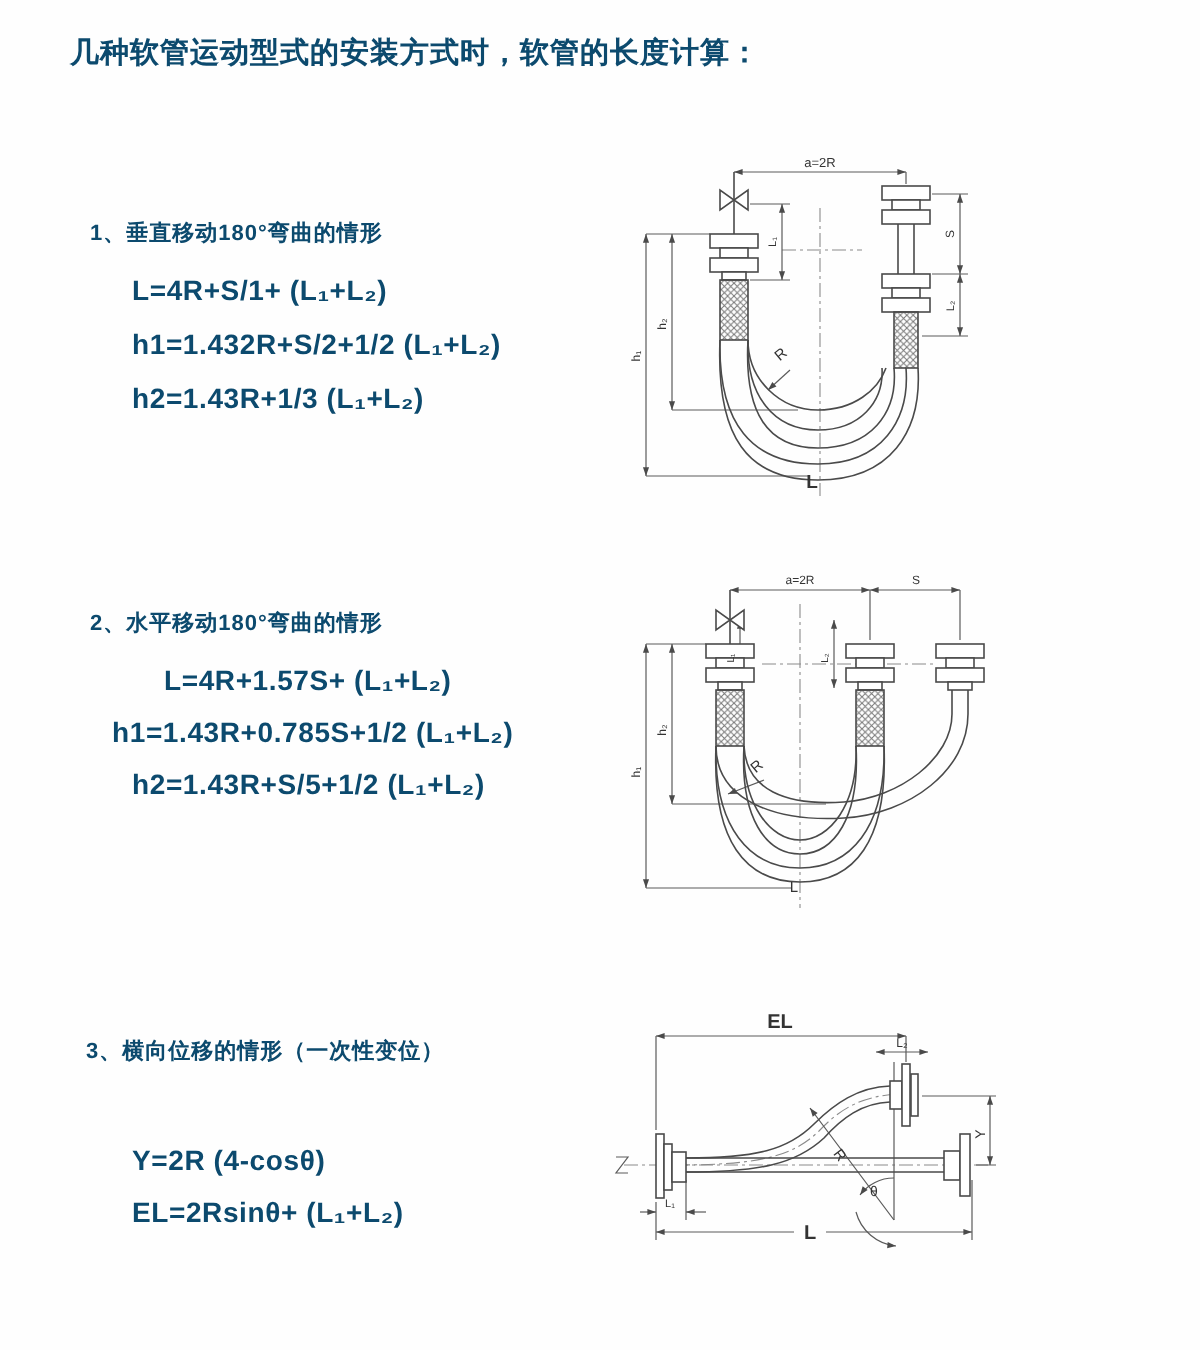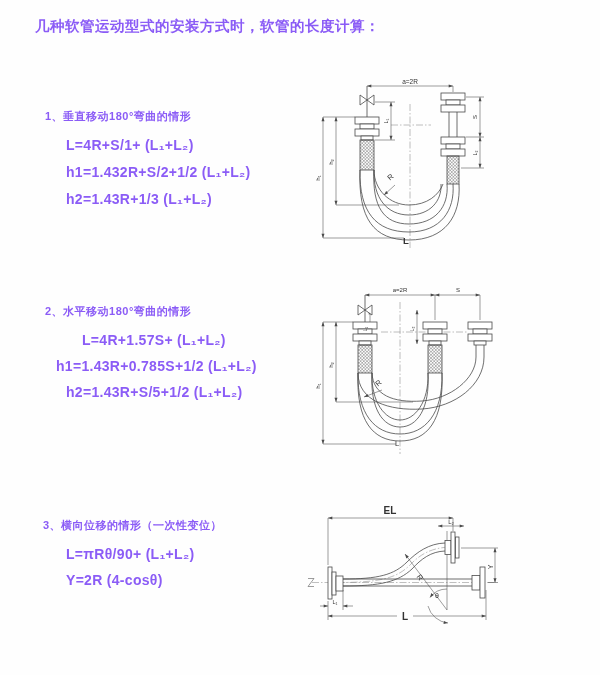--- a/index.html
+++ b/index.html
@@ -1,18 +1,18 @@
 <!DOCTYPE html>
 <html><head>
 <meta charset="utf-8">
 <style>
   html,body{margin:0;padding:0;background:#fff;}
   .page{
     position:relative;width:600px;height:675px;background:#fefefe;overflow:hidden;
-    font-family:"Liberation Sans","DejaVu Sans",sans-serif;color:#8b5cf6;
+    font-family:"Liberation Sans","DejaVu Sans",sans-serif;color:#0c4a6e;
   }
   .title{position:absolute;left:35px;top:17px;font-size:14.5px;font-weight:700;letter-spacing:.5px;}
   .sec-heading{position:absolute;font-size:11px;font-weight:700;letter-spacing:.5px;}
   .formula{position:absolute;font-size:14px;font-weight:700;letter-spacing:.3px;}
   svg{position:absolute;}
   svg text{font-family:"Liberation Sans","DejaVu Sans",sans-serif;fill:#333;}
   .draw{stroke:#4a4a4a;stroke-width:.8;fill:none;}
   .fill{stroke:#4a4a4a;stroke-width:.8;fill:#fff;}
   .dim{stroke:#5a5a5a;stroke-width:.6;fill:none;}
   .cl{stroke:#8a8a8a;stroke-width:.55;fill:none;stroke-dasharray:7 2 1.5 2;}
@@ -176,22 +176,22 @@
     <text x="155" y="14" font-size="6" text-anchor="middle">S</text>
     <text transform="translate(17,108) rotate(-90)" font-size="6" text-anchor="middle">h₁</text>
     <text transform="translate(30,87) rotate(-90)" font-size="6" text-anchor="middle">h₂</text>
     <text transform="translate(64,51) rotate(-90)" font-size="5" text-anchor="middle">L₁</text>
     <text transform="translate(111,51) rotate(-90)" font-size="5" text-anchor="middle">L₂</text>
     <text transform="translate(77,107) rotate(-40)" font-size="7.5" text-anchor="middle">R</text>
     <text x="94" y="168" font-size="7.5" text-anchor="middle">L</text>
   </svg>
 
   <div class="sec-heading" style="left:43px;top:518px;">3、横向位移的情形（一次性变位）</div>
-  <div class="formula" style="left:66px;top:546px;">L=πRθ/90+ (L₁+L₂)</div>
   <div class="formula" style="left:66px;top:572px;">Y=2R (4-cosθ)</div>
+  <div class="formula" style="left:66px;top:598px;">EL=2Rsinθ+ (L₁+L₂)</div>
 
   <svg style="left:298px;top:498px;" width="302" height="152" viewBox="0 0 302 152">
     <defs>
       <marker id="a3" viewBox="0 0 10 10" refX="9.5" refY="5" markerWidth="8" markerHeight="8" orient="auto-start-reverse">
         <path d="M0.5,1.8 L9.5,5 L0.5,8.2 Z" fill="#4a4a4a"></path>
       </marker>
     </defs>
 
     <g>
       <path class="cl" d="M14,84.5 H197"></path>

